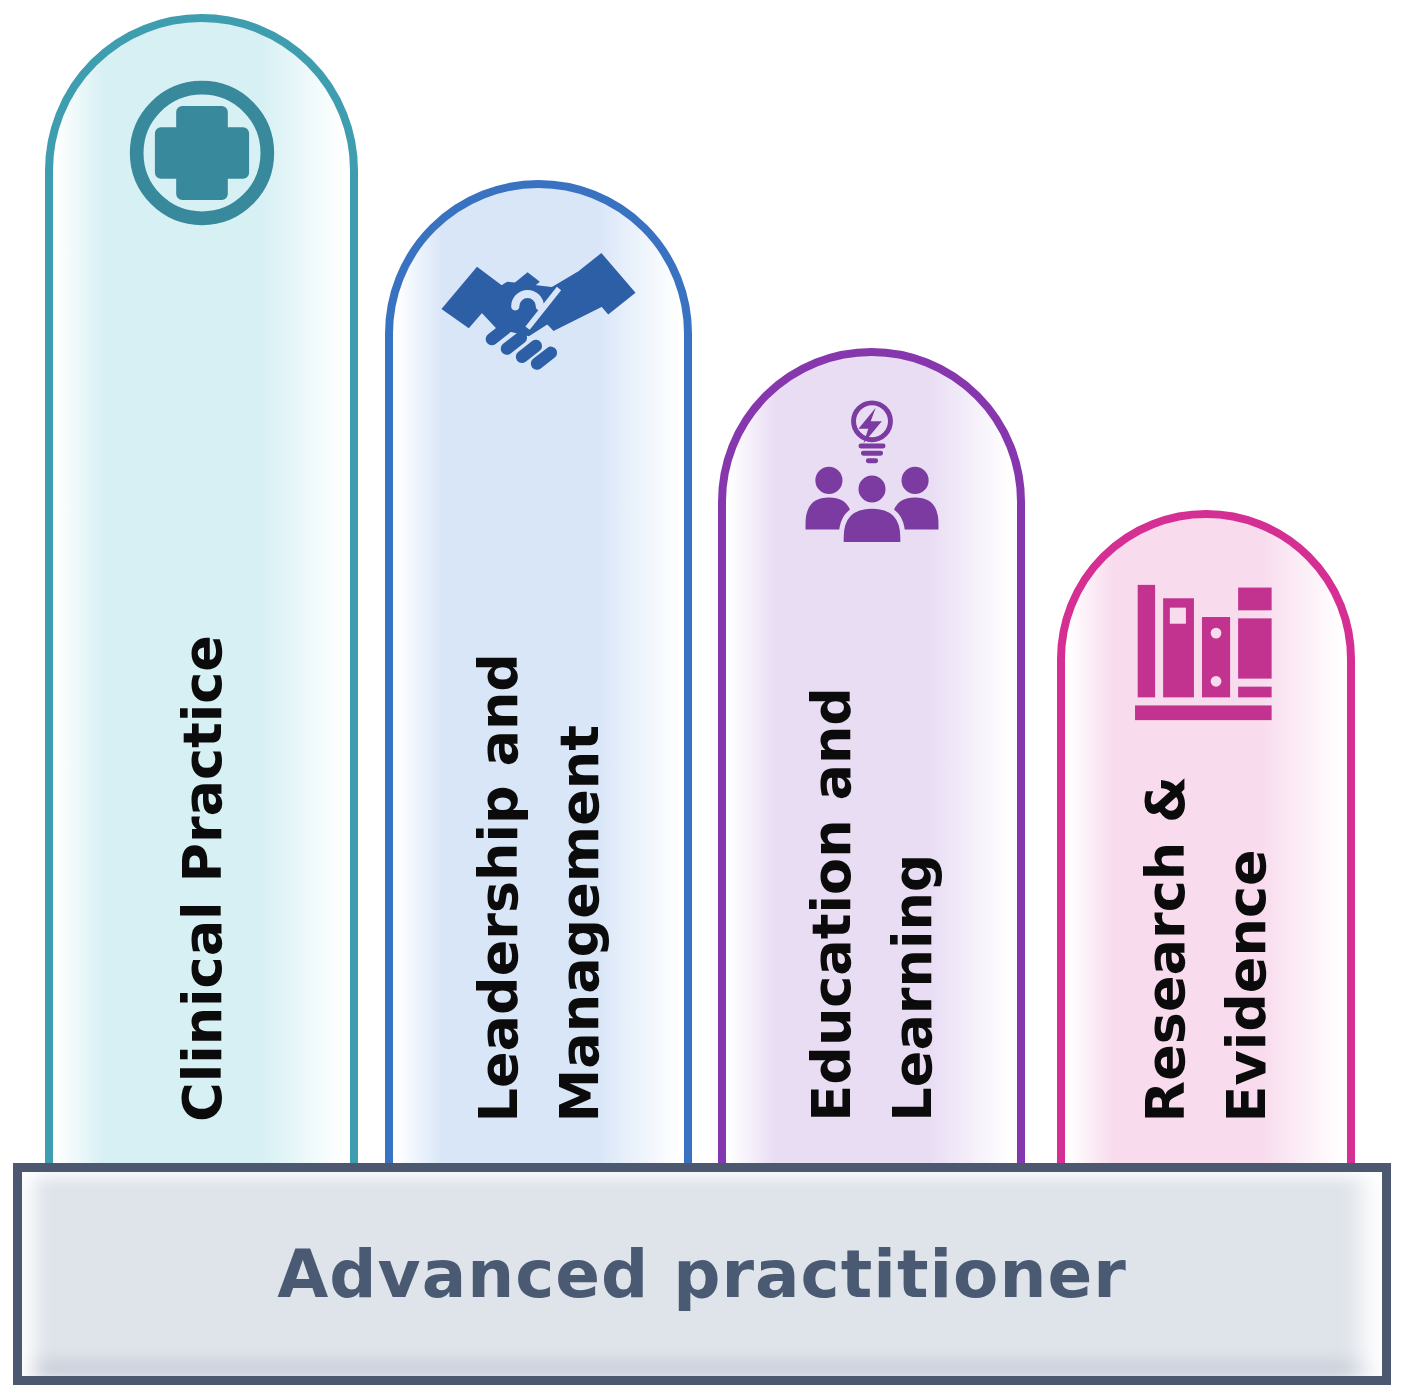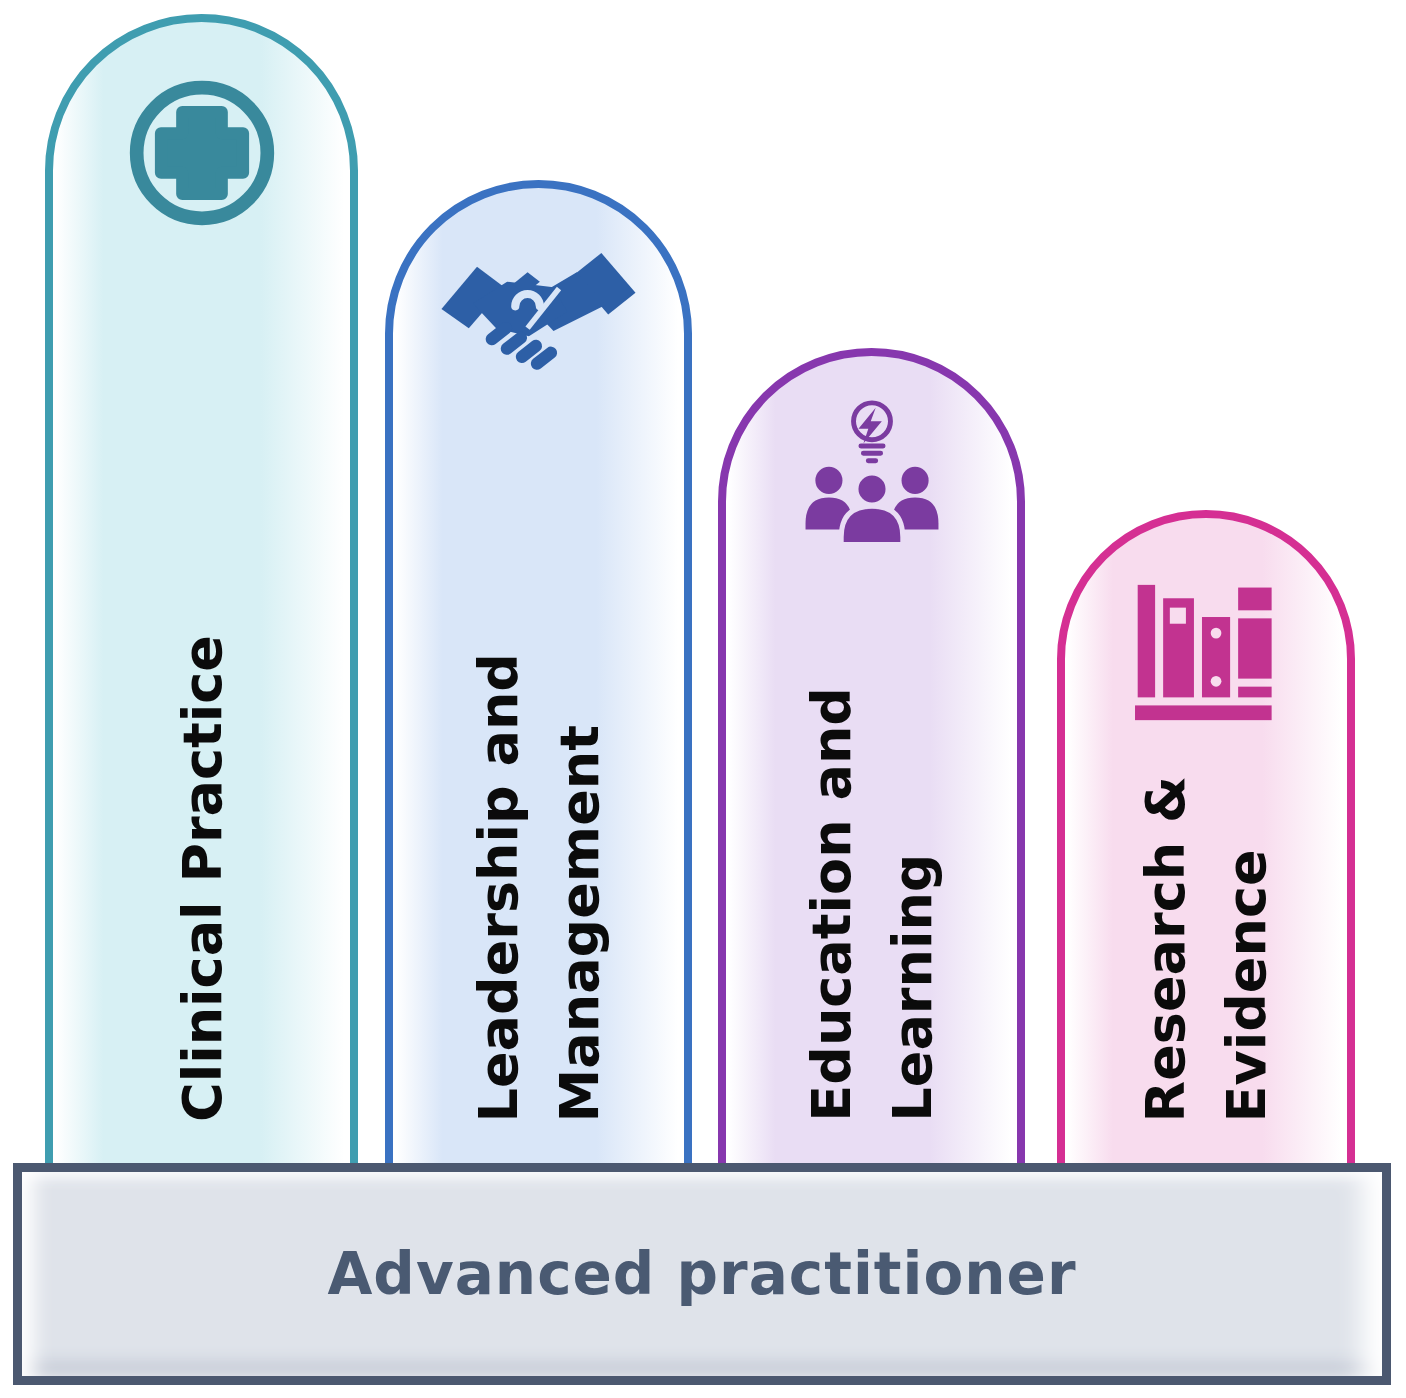--- a/index.html
+++ b/index.html
@@ -51,21 +51,21 @@
     border:9px solid var(--border,#4b5870);
     background:var(--fill,#dfe3ea);
     box-shadow:
       inset 18px 0 20px -6px #ffffff,
       inset -26px 0 26px -6px #ffffff,
       inset 0 14px 16px -10px #f4f6fa,
       inset 0 -20px 20px -12px #aab2c3;
     display:flex;align-items:center;justify-content:center;
   }
   .base-label{
-    font-size:58px;font-weight:700;letter-spacing:1px;
+    font-size:66px;font-weight:700;letter-spacing:1px;
     color:var(--text,#4a5a72);
   }
 </style>
 </head>
 <body>
 
 <div class="stage">
 
   <div class="pillar pillar-1" style="--border: #3f9db0; --fill: #d7f0f4; --icon: #39899c; --label: #0b0b0b;">
     <div class="icon-wrap">

